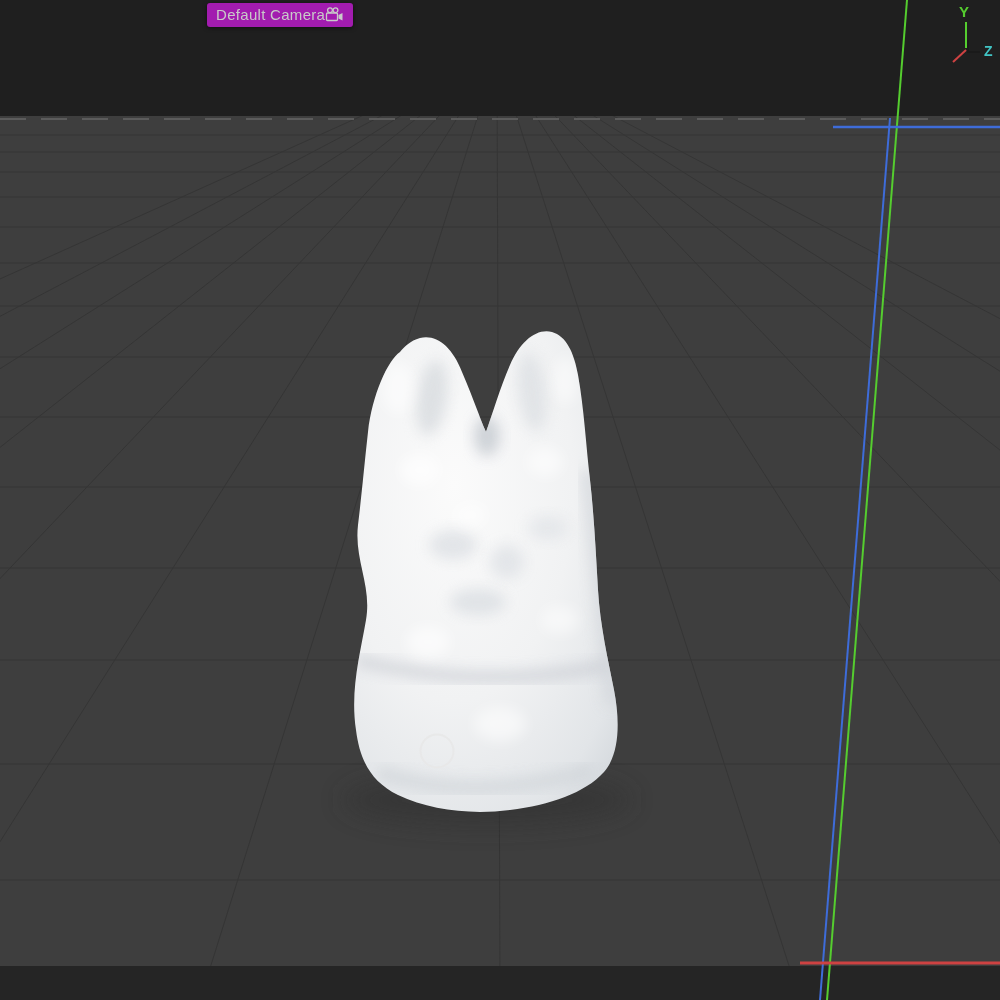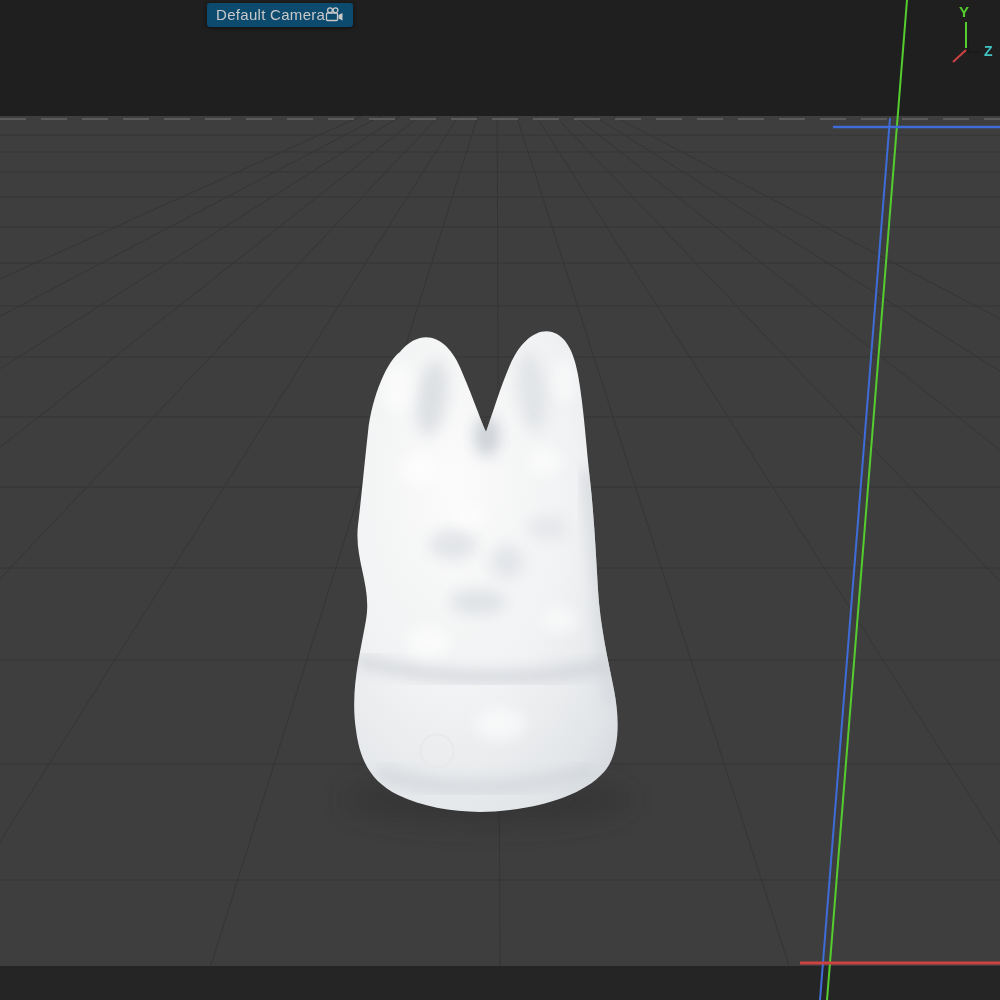--- a/index.html
+++ b/index.html
@@ -8,21 +8,21 @@
     width:1000px;height:1000px;
     overflow:hidden;
     font-family:"Liberation Sans", sans-serif;
     background:#3e3e3e;
   }
   #scene-svg{position:absolute;left:0;top:0;}
   #camera-label{
     position:absolute;
     left:207px;top:3px;
     display:flex;align-items:center;
-    background:#0c4a6e;
+    background:#a21caf;
     border-radius:3px;
     padding:3px 9px 4px 9px;
     box-shadow:0 1px 4px rgba(0,0,0,0.55);
     color:#c9c9c9;
     font-size:15px;
     letter-spacing:0.3px;
     cursor:default;
     user-select:none;
   }
   #camera-label .cam-icon{display:inline-flex;}

